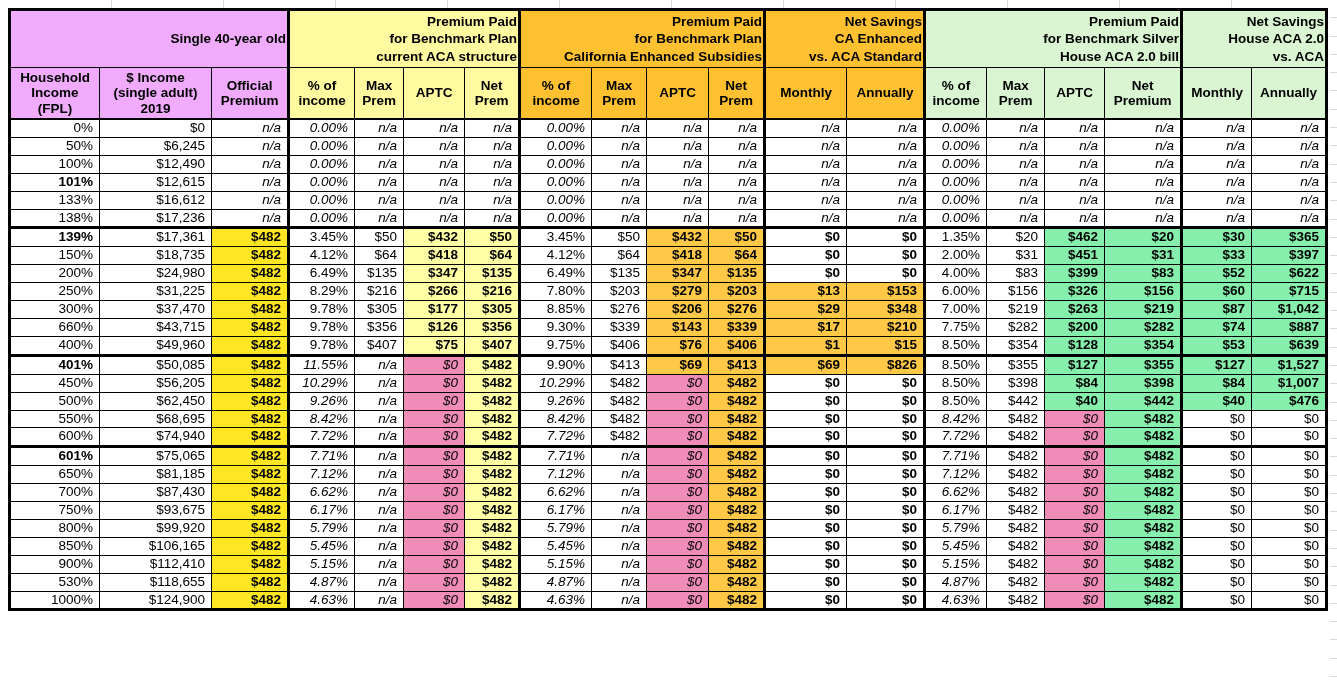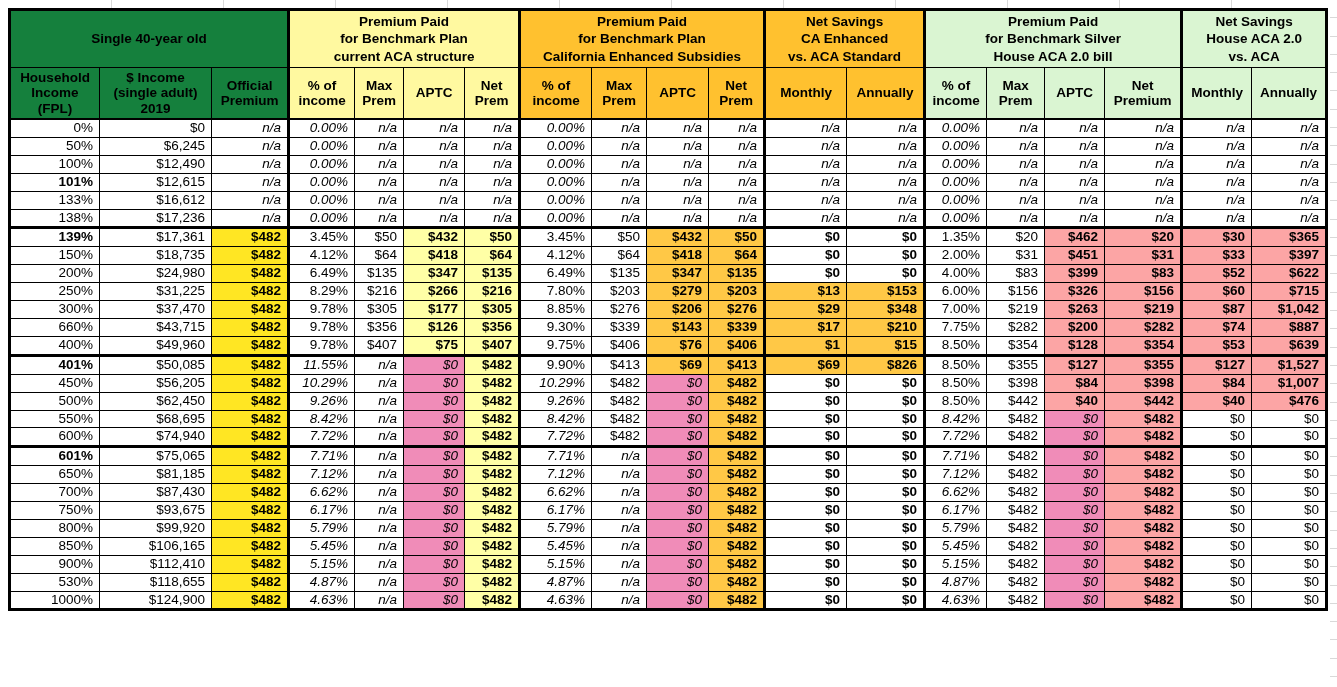--- a/index.html
+++ b/index.html
@@ -18,37 +18,37 @@
   table.tbl{
     position:absolute;left:8px;top:8px;width:1317px;
     border-collapse:collapse;table-layout:fixed;
     border:3px solid #000;background:#fff;
   }
   td{border:1px solid #000;overflow:hidden;font-size:13.5px;vertical-align:middle;}
   .title-cell{
     border-bottom:3px solid #000;background:#fff;text-align:center;
     font-weight:bold;font-size:17.5px;line-height:23.5px;height:71px;
   }
-  .gh{text-align:center;font-weight:bold;line-height:17.5px;height:54px;white-space:pre-line;}
+  .gh{text-align:right;font-weight:bold;line-height:17.5px;height:54px;white-space:pre-line;}
   .ch{text-align:center;font-weight:bold;line-height:15.5px;height:48px;white-space:pre-line;border-bottom-width:2px;}
   .dr td{height:16.9px;line-height:16.9px;padding:0 6px 0 0;text-align:right;white-space:nowrap;}
   
-  .g-yellow ,.h-yellow {background:#15803d;}
+  .g-yellow ,.h-yellow {background:#f0abfc;}
   .g-lyellow,.h-lyellow{background:#FFF9A0;}
   .g-orange ,.h-orange {background:#FFC12F;}
   .g-green  ,.h-green  {background:#DAF5D2;}
   
   .c-p{}
   .c-i{font-style:italic;}
   .c-n{font-style:italic;text-align:center;padding:0;}
   .c-b{font-weight:bold;}
   .c-y {background:#FFE623;font-weight:bold;}
   .c-ly{background:#FFFFA6;font-weight:bold;}
   .c-o {background:#FFC846;font-weight:bold;}
-  .c-g {background:#fca5a5;font-weight:bold;}
+  .c-g {background:#86efac;font-weight:bold;}
   .c-pk{background:#F08CB8;font-style:italic;text-align:center;padding:0;}
   
   .bl{border-left-width:3px;}
   tr.bt td{border-top-width:3px;margin-top:8px;}
 </style>
 </head>
 <body>
 
 <div class="top-strip"></div>
 <div class="right-strip"></div>

